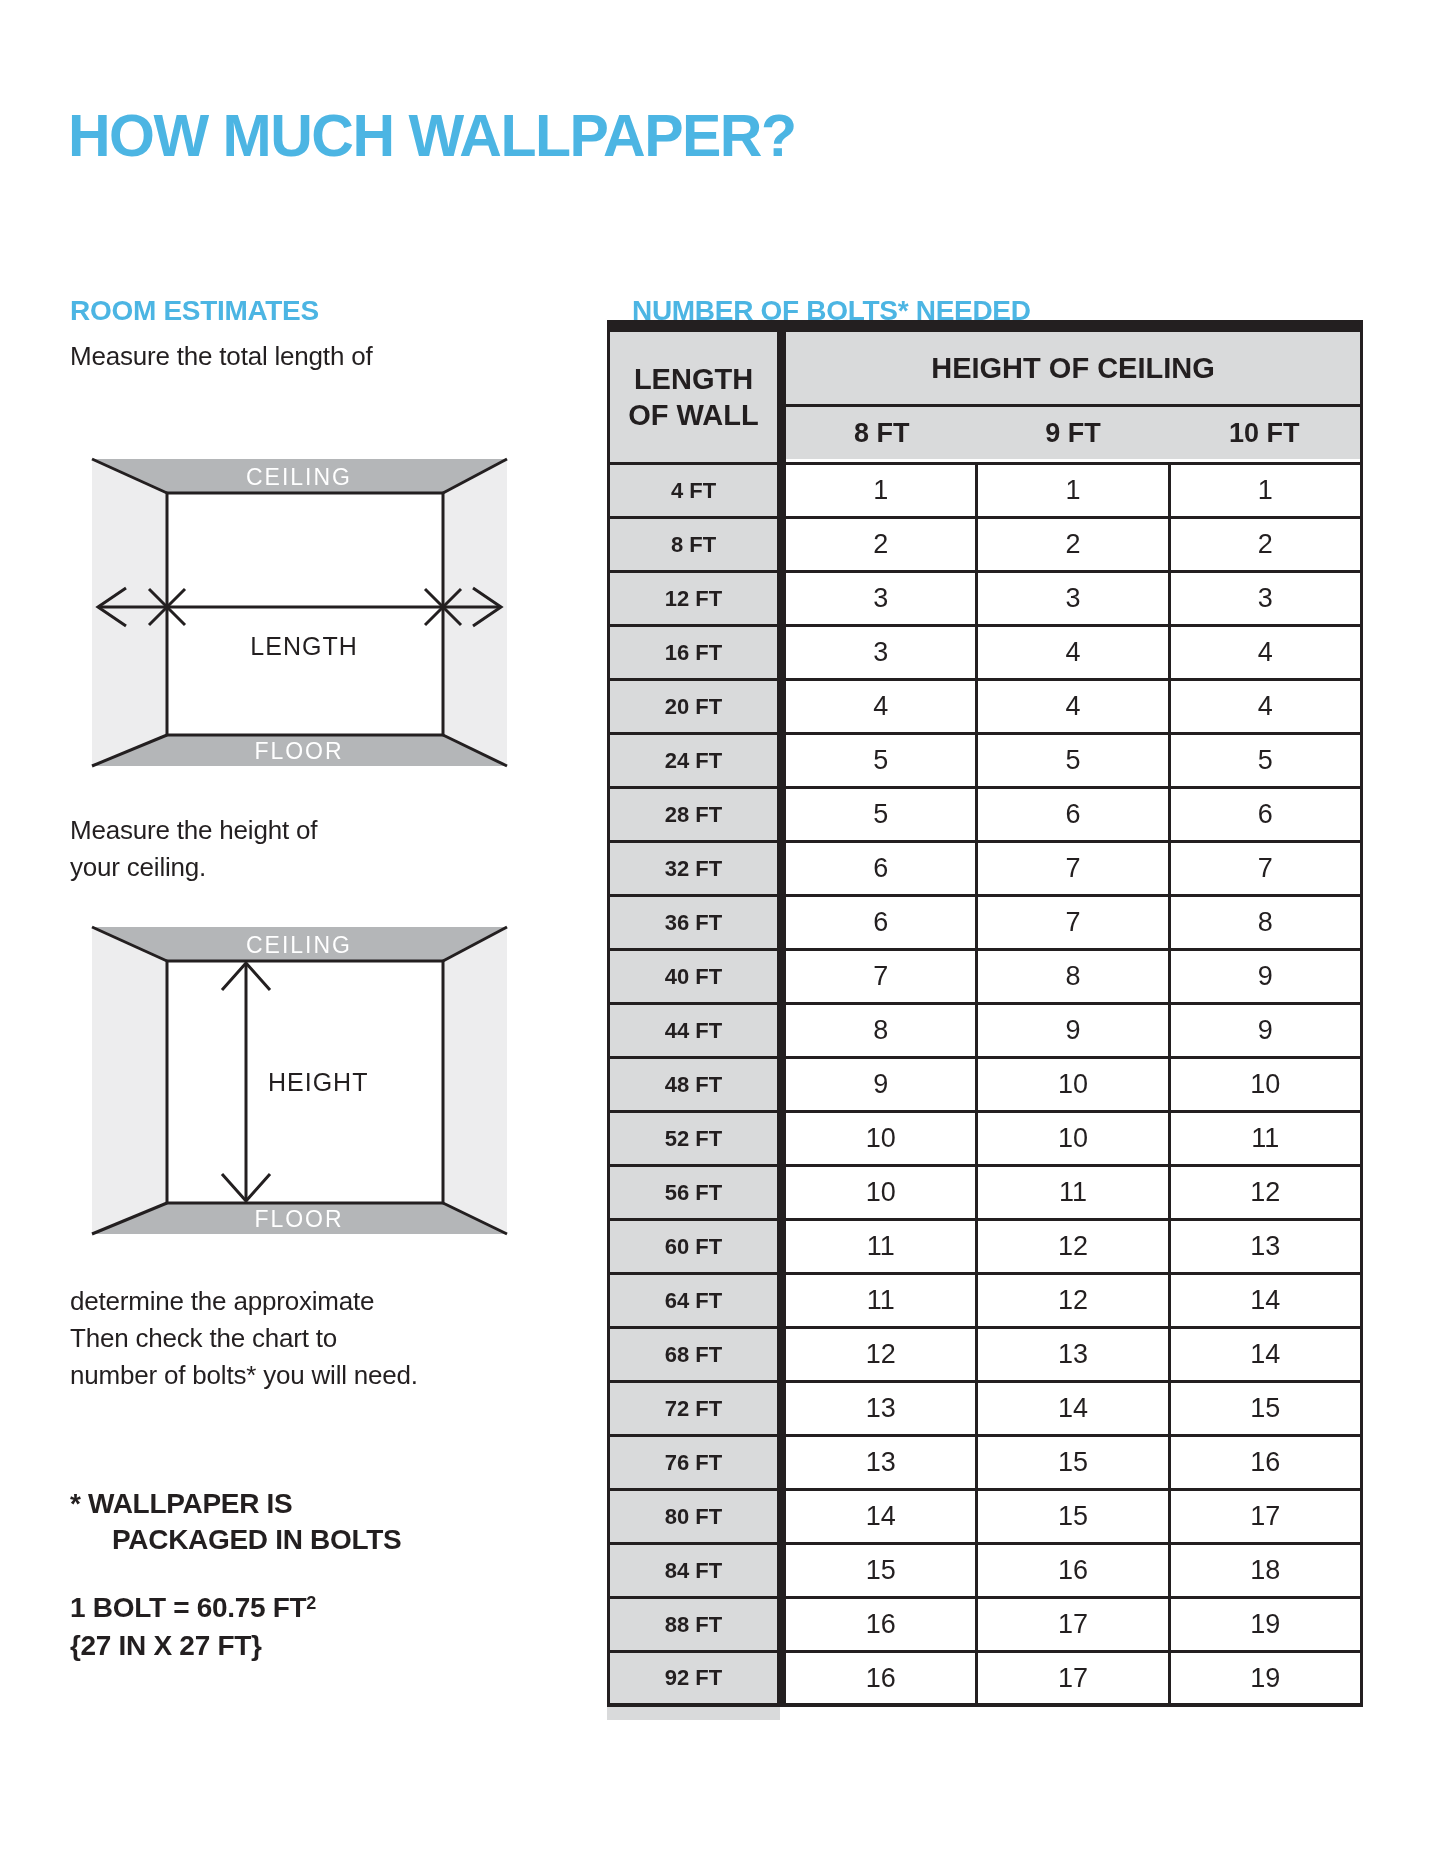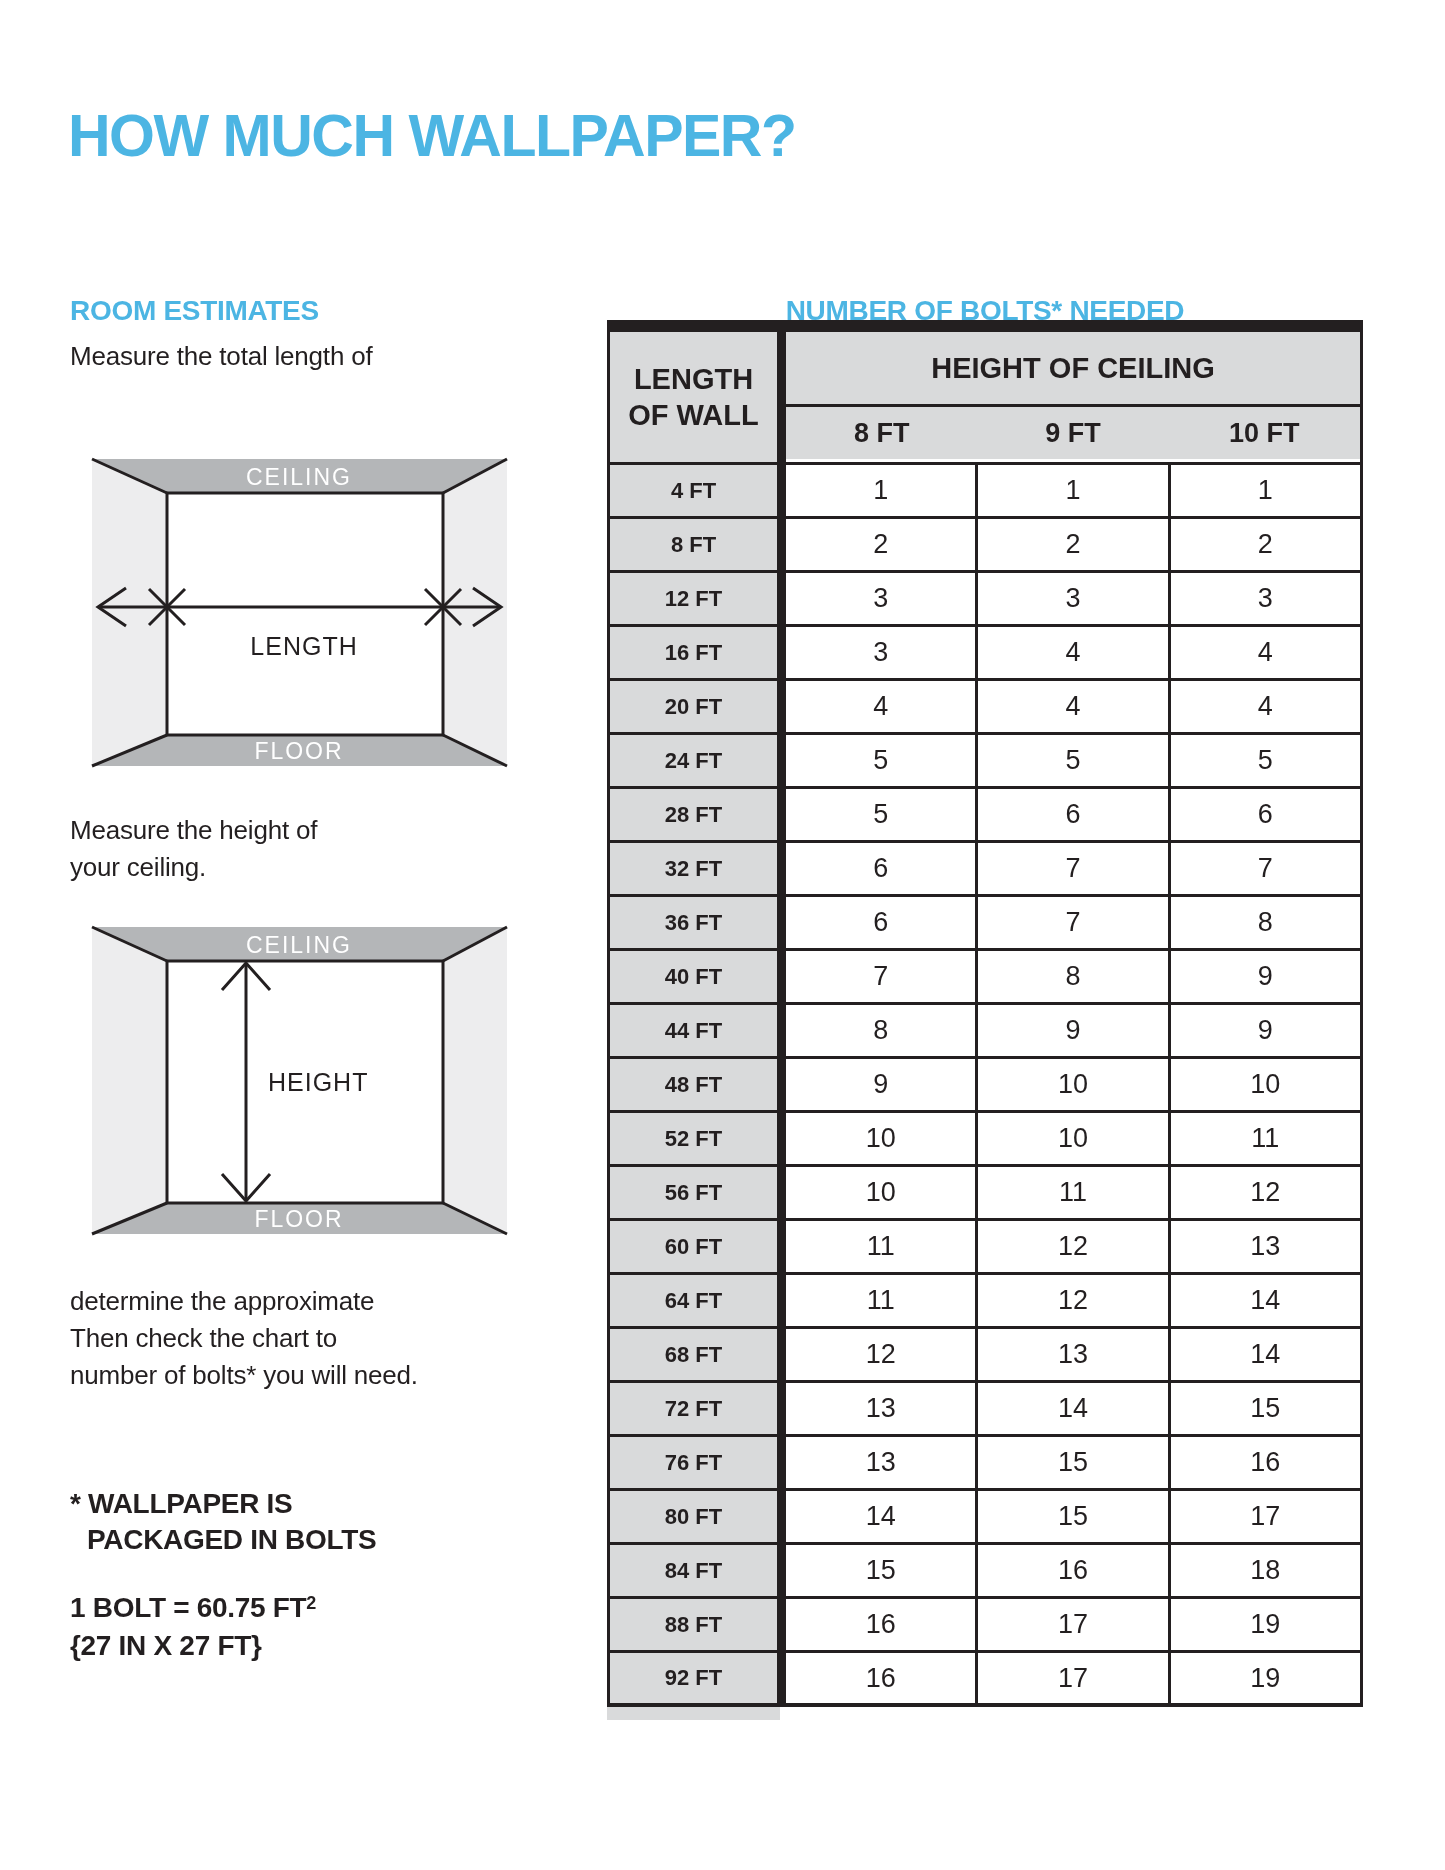--- a/index.html
+++ b/index.html
@@ -7,25 +7,25 @@
     width:1445px;height:1870px;background:#ffffff;position:relative;
     font-family:"Liberation Sans", sans-serif;color:var(--text,#231f20);
     overflow:hidden;
   }
   .abs{position:absolute}
 
   
   .title{left:68px;top:62px;font-size:59px;font-weight:bold;color:var(--accent,#4cb5e3);letter-spacing:-1.5px;white-space:nowrap}
   .sechead{top:272px;font-size:28px;font-weight:bold;color:var(--accent,#4cb5e3);letter-spacing:-0.3px;white-space:nowrap}
   .left-head{left:70px}
-  .table-head{left:607px;width:756px;text-align:center}
+  .table-head{left:632px;width:756px;}
   .para{left:70px;font-size:26px;line-height:37px;letter-spacing:-0.2px}
   .para div{white-space:nowrap}
   .foot{left:70px;font-size:28px;font-weight:bold;line-height:36px;letter-spacing:-0.3px}
-  .foot .ind{margin-left:17px}
+  .foot .ind{margin-left:42px}
   .bolteq{left:70px;font-size:28px;font-weight:bold;line-height:38px;letter-spacing:-0.3px}
   .bolteq sup{font-size:18px;vertical-align:8px}
 
   
   .diagram{left:88px;width:423px;height:315px}
   svg text{font-family:"Liberation Sans", sans-serif}
 
   
   .btable{left:607px;top:320px;width:756px}
   .btable, .btable *{box-sizing:border-box}

